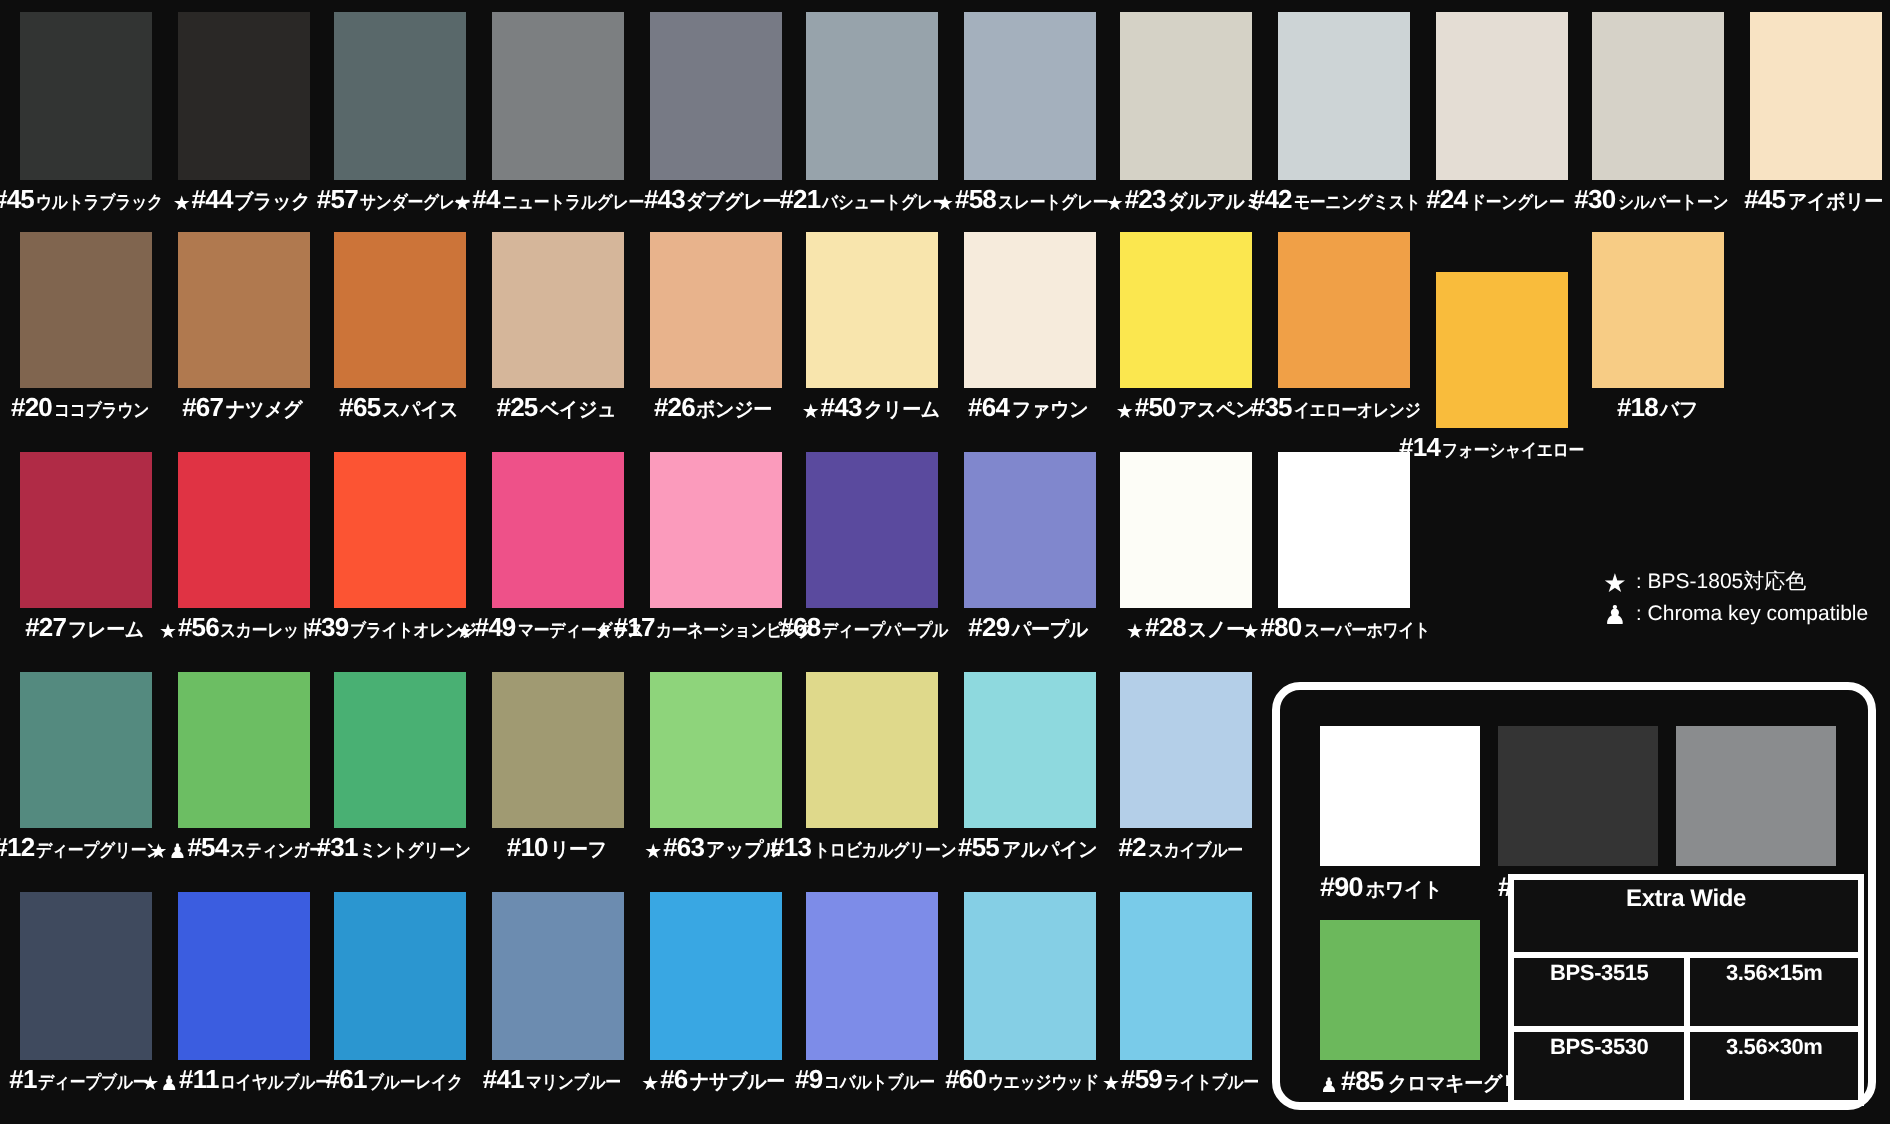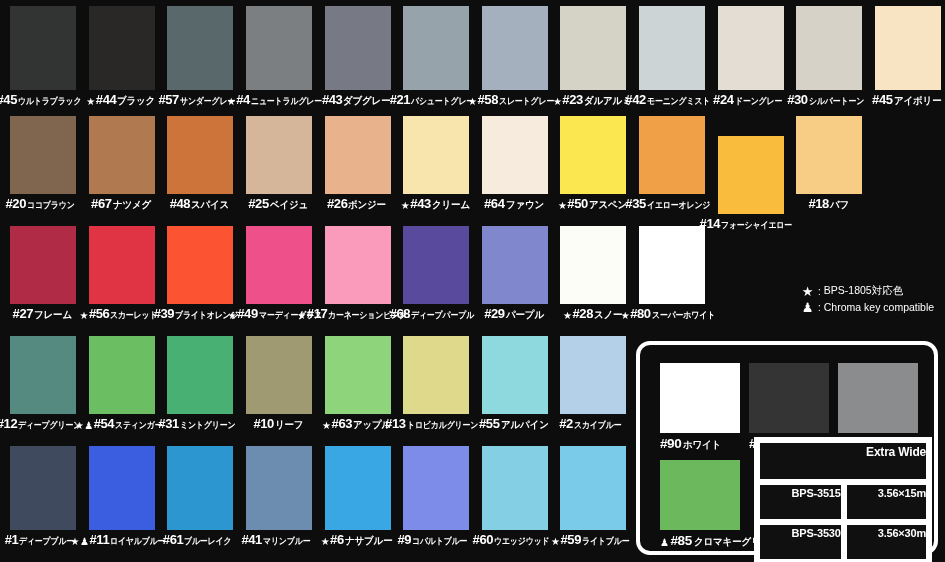--- a/index.html
+++ b/index.html
@@ -111,24 +111,24 @@
   
   #spec {
     position: absolute;
     left: 114px; top: 92px;
     width: 178px;
     border-collapse: collapse;
     color: #fff;
     background: #101010;
   }
   #spec th, #spec td {
-    border: 6px solid #ffffff;
+    border: 3px solid #ffffff;
     font-size: 11px;
     font-weight: bold;
-    text-align: right;
+    text-align: center;
     padding: 2px 0 20px;
     letter-spacing: -0.2px;
   }
   #spec th { font-size: 12px; }
 </style>
 </head>
 <body>
 
 <div id="sheet">
 
@@ -234,21 +234,21 @@
         <div class="cell" style="width: 78.6px;">
           <div class="chip" style="height: 78px; background: rgb(176, 121, 79);"></div>
           <div class="caption">
             <span class="code">#67</span>
             <span class="jp wide">ナツメグ</span>
           </div>
         </div>
         <div class="cell" style="width: 78.6px;">
           <div class="chip" style="height: 78px; background: rgb(204, 116, 57);"></div>
           <div class="caption">
-            <span class="code">#48</span>
+            <span class="code">#65</span>
             <span class="jp wide">スパイス</span>
           </div>
         </div>
         <div class="cell" style="width: 78.6px;">
           <div class="chip" style="height: 78px; background: rgb(213, 182, 154);"></div>
           <div class="caption">
             <span class="code">#25</span>
             <span class="jp wide">ベイジュ</span>
           </div>
         </div>

